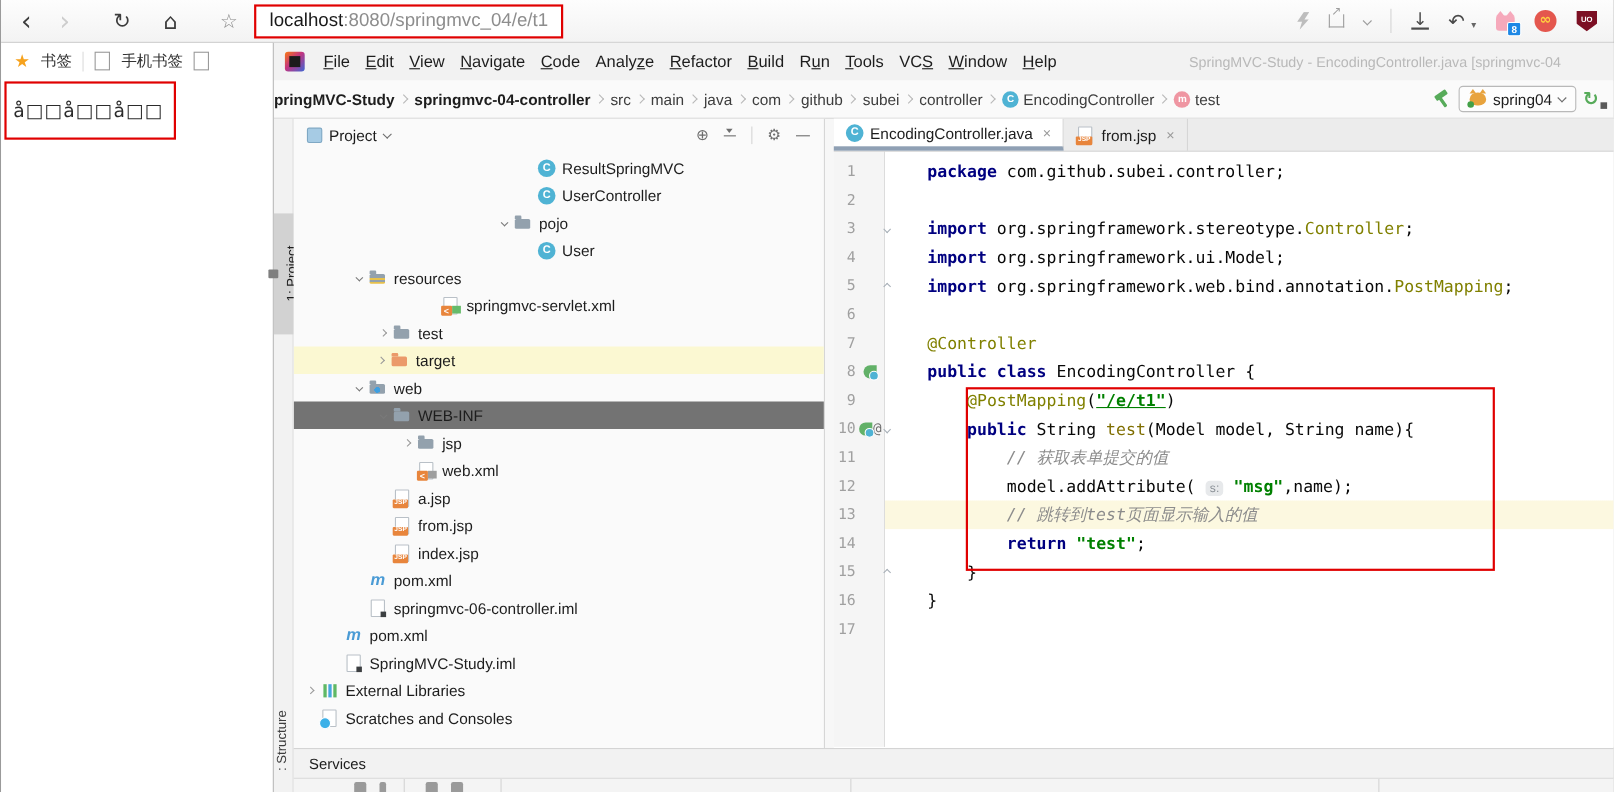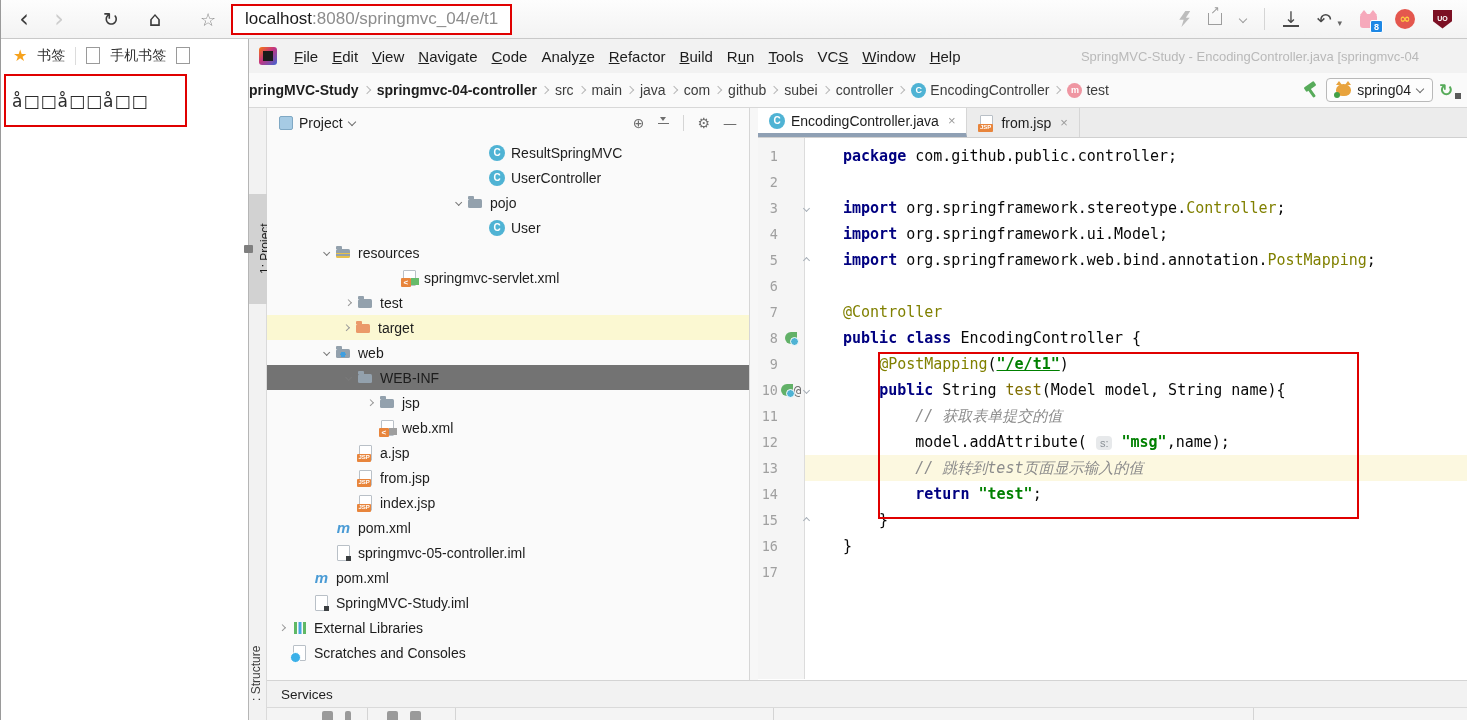--- a/index.html
+++ b/index.html
@@ -34,21 +34,21 @@
   .shield{width:19px;height:19px;background:#7c1024;color:#fff;font-size:7px;font-weight:bold;text-align:center;line-height:17px;
           clip-path:polygon(0 0,100% 0,100% 62%,50% 100%,0 62%)}
 
   
   .bm{position:absolute;left:0;top:39px;width:247px;height:33px;background:#fff;display:flex;align-items:center;gap:10px;padding-left:12px;overflow:hidden}
   .bm .star{color:#f6a21d;font-size:16px;font-family:"DejaVu Sans",sans-serif}
   .bm .lbl{font-size:14px;color:#333;white-space:nowrap}
   .bm .sq{width:14px;height:17px;border:1.5px solid #9a9a9a;flex:none}
   .bm .sep{width:1px;height:18px;background:#dcdcdc}
   .page{position:absolute;left:0;top:72px;width:247px;height:648px;background:#fff}
-  .garb{position:absolute;left:3px;top:2px;width:183px;height:53px;border:2px solid #e00000;display:flex;align-items:center;padding-left:6px}
+  .garb{position:absolute;left:3px;top:2px;width:156px;height:53px;border:2px solid #e00000;display:flex;align-items:center;padding-left:6px}
   .garb span{font-family:"DejaVu Sans",sans-serif;font-size:17px;color:#2b2b2b;letter-spacing:1px}
 
   
   .ide{position:absolute;left:247px;top:39px;width:1220px;height:681px;background:#f7f7f7;border-left:1px solid #b5b5b5}
   .menubar{position:absolute;left:0;top:0;width:1220px;height:34px;background:#f2f2f2;display:flex;align-items:center;padding:0 10px;gap:4px}
   .logo{width:18px;height:18px;border-radius:3px;background:linear-gradient(135deg,#f97a12,#c4347f 45%,#3e66d4);position:relative;margin-right:6px;flex:none}
   .logo::after{content:"";position:absolute;left:4px;top:4px;width:10px;height:10px;background:#1b1b1b}
   .menu-item{font-size:15px;color:#1d1d1d;padding:3px 7px;white-space:nowrap}
   .menu-item u{text-decoration:underline}
   .wtitle{margin-left:auto;width:418px;overflow:hidden;white-space:nowrap;color:#b9b9b9;font-size:13px;text-align:center}
@@ -390,21 +390,21 @@
             <span>index.jsp</span>
           </div>
           <div class="trow" style="padding-left: 52px;">
             <span class="tchev"></span>
             <span class="ti mvn">m</span>
             <span>pom.xml</span>
           </div>
           <div class="trow" style="padding-left: 52px;">
             <span class="tchev"></span>
             <span class="ti doc iml"></span>
-            <span>springmvc-05-controller.iml</span>
+            <span>springmvc-06-controller.iml</span>
           </div>
           <div class="trow" style="padding-left: 30px;">
             <span class="tchev"></span>
             <span class="ti mvn">m</span>
             <span>pom.xml</span>
           </div>
           <div class="trow" style="padding-left: 30px;">
             <span class="tchev"></span>
             <span class="ti doc iml"></span>
             <span>SpringMVC-Study.iml</span>
@@ -436,21 +436,21 @@
             <span>from.jsp</span>
             <span class="x">×</span>
           </div>
         </div>
       <div class="code" id="code">
         <div class="red-rect"></div>
       <div class="cl">
             <span class="ln">1</span>
             <span class="gi"></span>
             <span class="fcol"></span>
-            <pre class="ct"><span class="kw">package</span><span> com.github.public.controller;</span></pre>
+            <pre class="ct"><span class="kw">package</span><span> com.github.subei.controller;</span></pre>
           </div>
           <div class="cl">
             <span class="ln">2</span>
             <span class="gi"></span>
             <span class="fcol"></span>
             <pre class="ct"></pre>
           </div>
           <div class="cl">
             <span class="ln">3</span>
             <span class="gi"></span>

